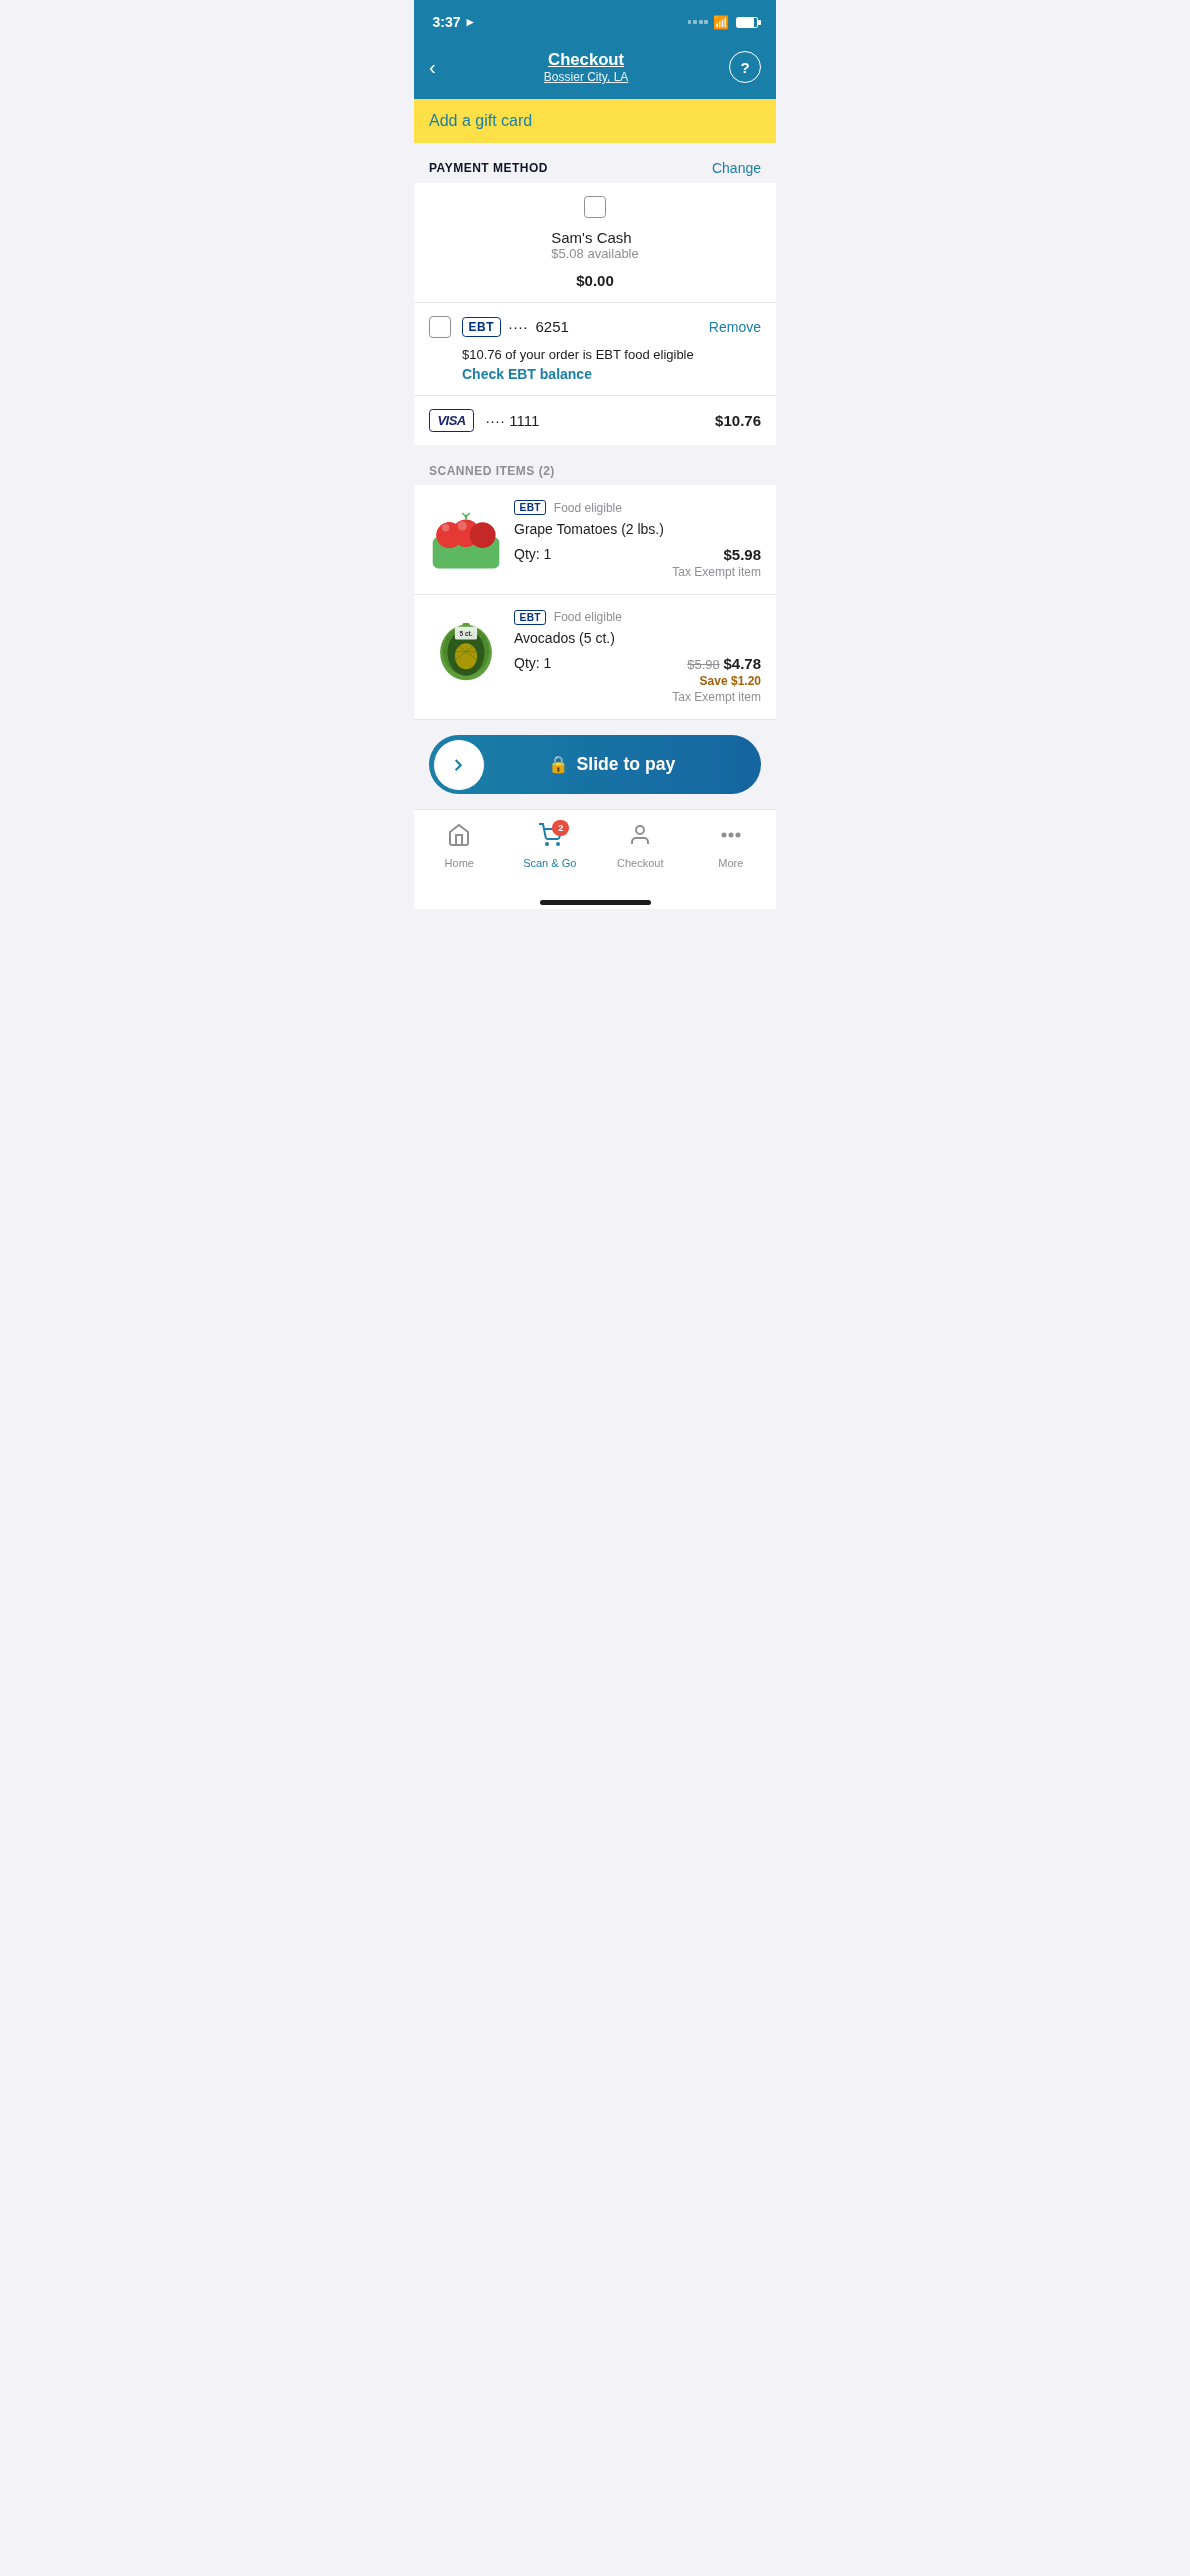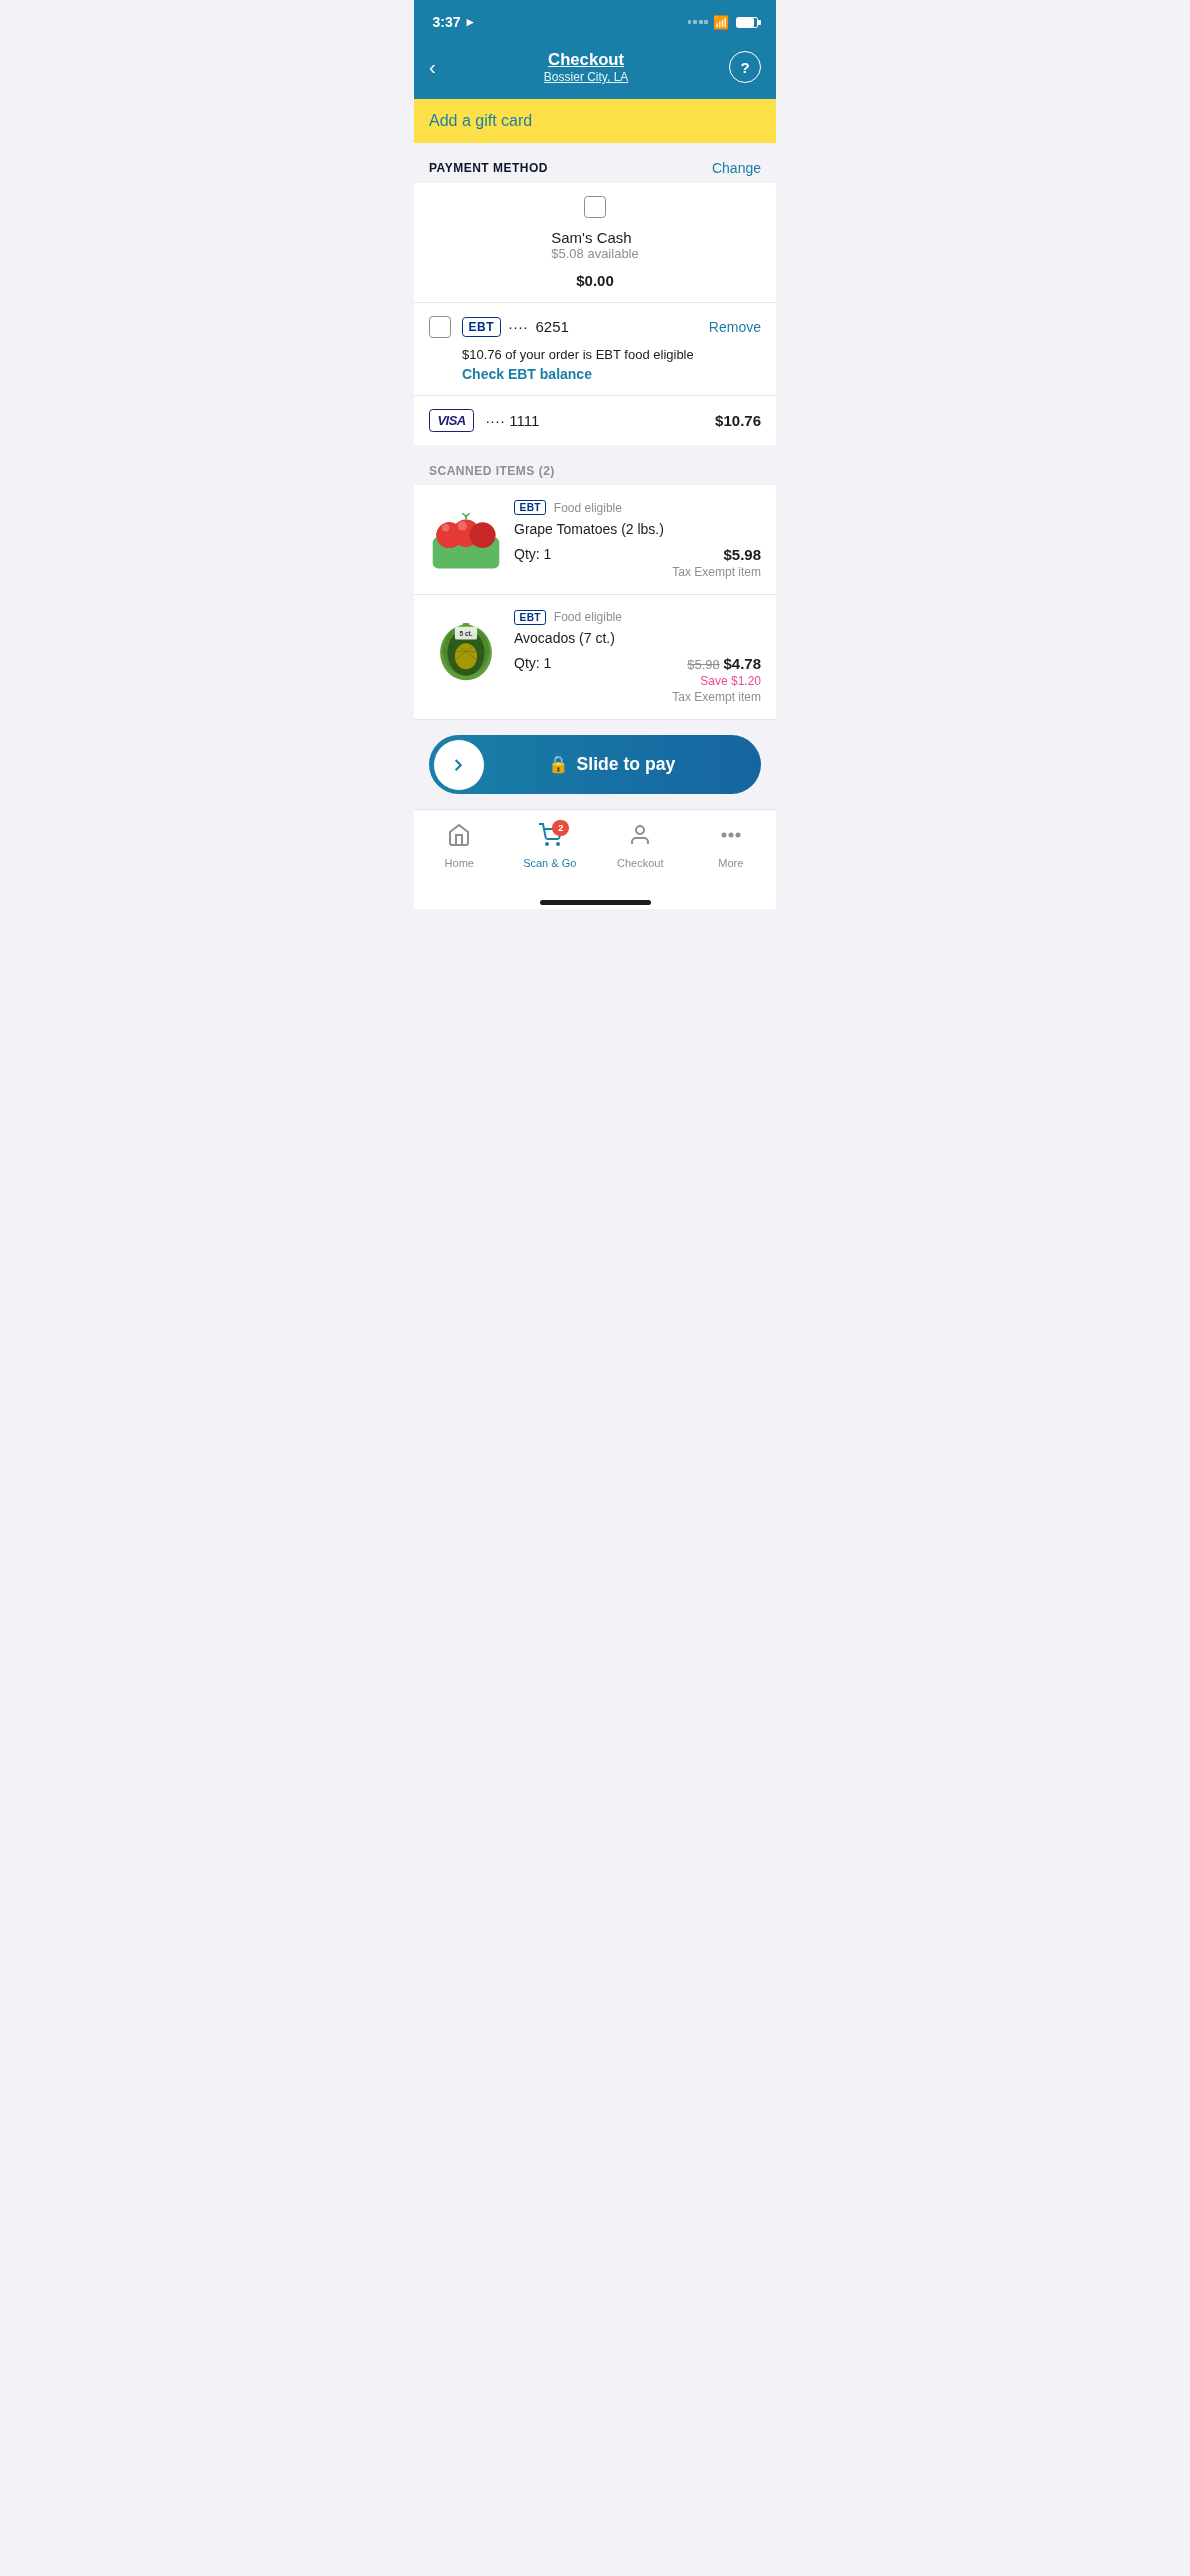--- a/index.html
+++ b/index.html
@@ -358,22 +358,22 @@
       font-weight: 400;
       margin-right: 3.7px;
     }
     .price-sale {
       font-size: 15px;
       font-weight: 600;
       color: #1c1c1e;
     }
     .price-save {
       font-size: 12px;
-      color: #ec4899;
-      font-weight: 400;
+      color: #a16207;
+      font-weight: 700;
       margin-top: 1.9px;
     }
 
     
     .slide-pay-section {
       background: #f2f2f7;
       padding: 15px;
     }
     .slide-pay-btn {
       background: linear-gradient(to right, #1a7fa8, #1565a0);
@@ -613,21 +613,21 @@
 
       <rect x="28" y="18" width="24" height="14" rx="2" fill="white" opacity="0.85"></rect>
       <text x="40" y="28" text-anchor="middle" font-size="7" fill="#333" font-weight="600">5 ct.</text>
     </svg>
   </div>
   <div class="product-details">
     <div class="product-tags">
       <span class="ebt-tag">EBT</span>
       <span class="food-eligible">Food eligible</span>
     </div>
-    <div class="product-name">Avocados (7 ct.)</div>
+    <div class="product-name">Avocados (5 ct.)</div>
     <div class="product-qty-price">
       <span class="product-qty">Qty: 1</span>
       <div class="product-price-area">
         <div>
           <span class="price-original">$5.98</span><span class="price-sale">$4.78</span>
         </div>
         <div class="price-save">Save $1.20</div>
         <div class="product-tax">Tax Exempt item</div>
       </div>
     </div>

